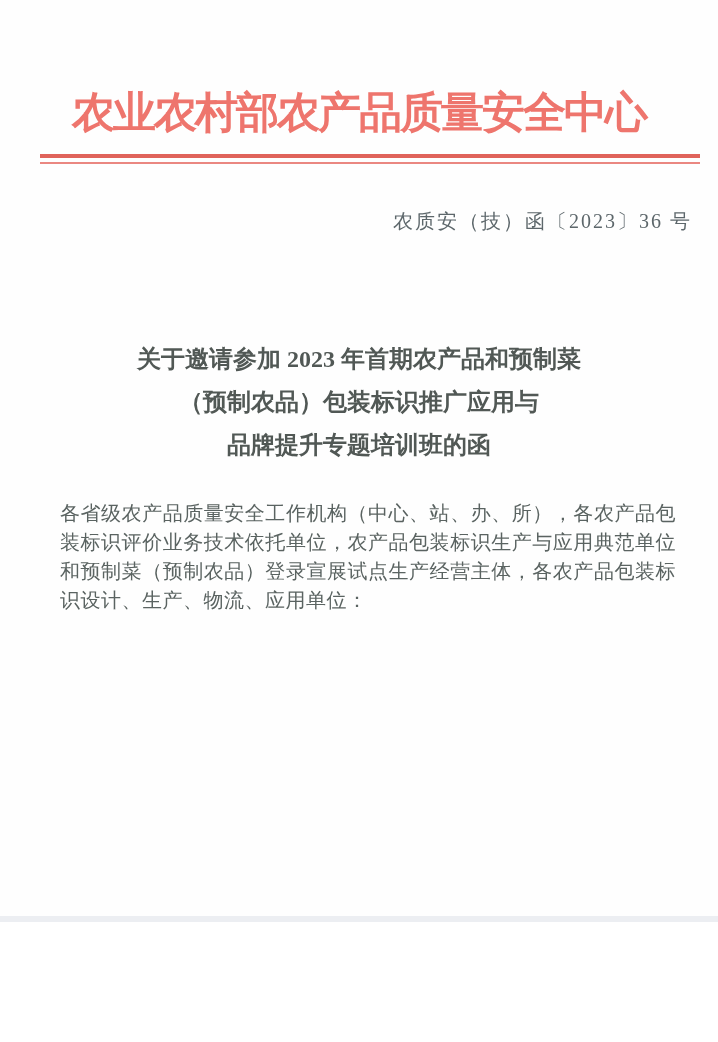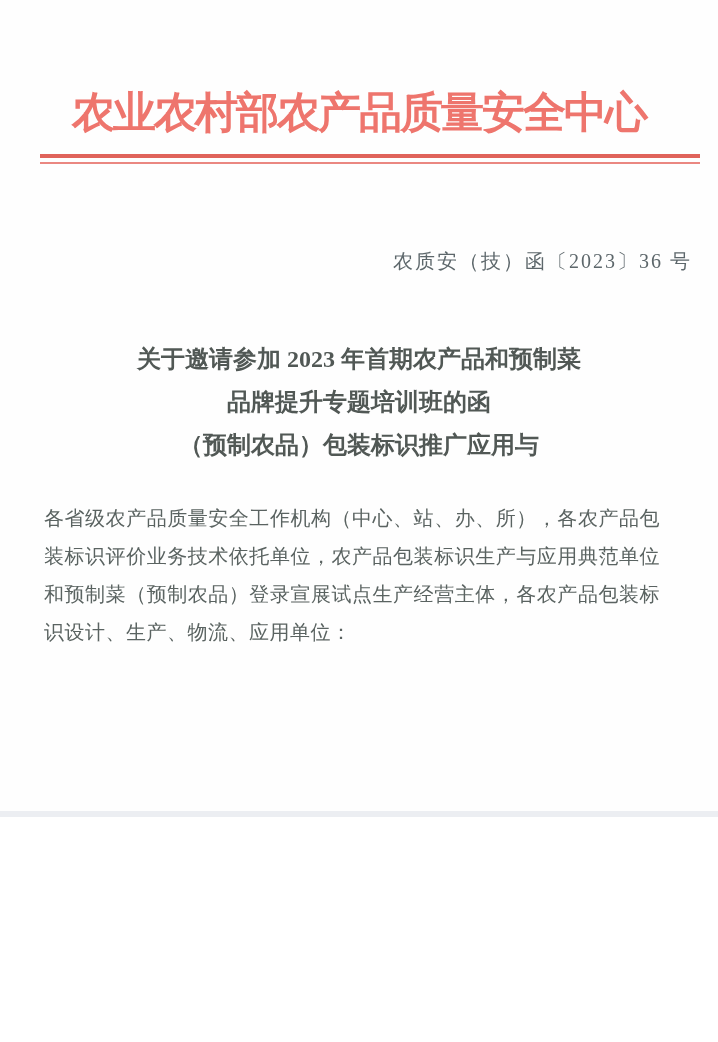--- a/index.html
+++ b/index.html
@@ -3,21 +3,21 @@
 <meta charset="utf-8">
 <style>
   * { margin: 0; padding: 0; box-sizing: border-box; }
   html, body {
     background: #ffffff;
     font-family: "Liberation Serif", "DejaVu Serif", serif;
   }
   .page {
     position: relative;
     width: 718px;
-    height: 817px;
+    height: 922px;
     background: #fefefe;
     overflow: hidden;
     margin: 0 auto;
   }
 
   
   .org-name {
     position: absolute;
     top: 84px;
     left: 0;
@@ -49,44 +49,43 @@
 
   
   .doc-number {
     position: absolute;
     top: 208px;
     right: 26px;
     font-size: 20px;
     letter-spacing: 2px;
     color: #5d676b;
     white-space: nowrap;
-    margin-top: 40px;
   }
 
   
   .doc-title {
     position: absolute;
     top: 338px;
     left: 0;
     width: 100%;
     text-align: center;
     font-size: 24px;
     font-weight: bold;
     line-height: 43px;
     color: #515855;
   }
 
   
   .doc-body {
     position: absolute;
     top: 499px;
-    left: 44px;
+    left: 60px;
     width: 616px;
     font-size: 20px;
-    line-height: 38px;
+    line-height: 29px;
     letter-spacing: 0.5px;
     color: #5a6361;
     text-align: justify;
   }
   .doc-body p.indent {
     text-indent: 2em;
     margin-top: 9px;
   }
 
   
@@ -125,22 +124,22 @@
 
   <div class="divider-top">
     <div class="line-thick"></div>
     <div class="line-thin"></div>
   </div>
 
   <div class="doc-number">农质安（技）函〔2023〕36 号</div>
 
   <div class="doc-title">
     <div>关于邀请参加 2023 年首期农产品和预制菜</div>
+    <div>（预制农品）包装标识推广应用与</div>
     <div>品牌提升专题培训班的函</div>
-    <div>（预制农品）包装标识推广应用与</div>
   </div>
 
   <div class="doc-body">
     <p>各省级农产品质量安全工作机构（中心、站、办、所），各农产品包装标识评价业务技术依托单位，农产品包装标识生产与应用典范单位和预制菜（预制农品）登录宣展试点生产经营主体，各农产品包装标识设计、生产、物流、应用单位：</p>
   </div>
 
   <div class="divider-bottom">
     <div class="line-thin"></div>
     <div class="line-thick"></div>
   </div>

